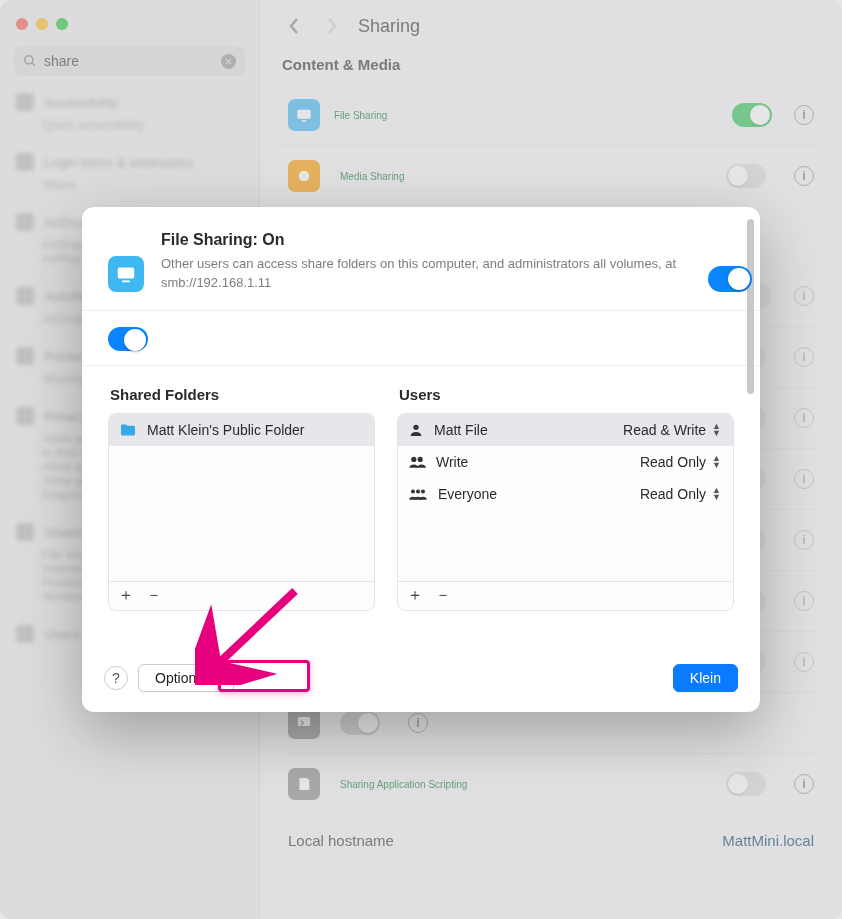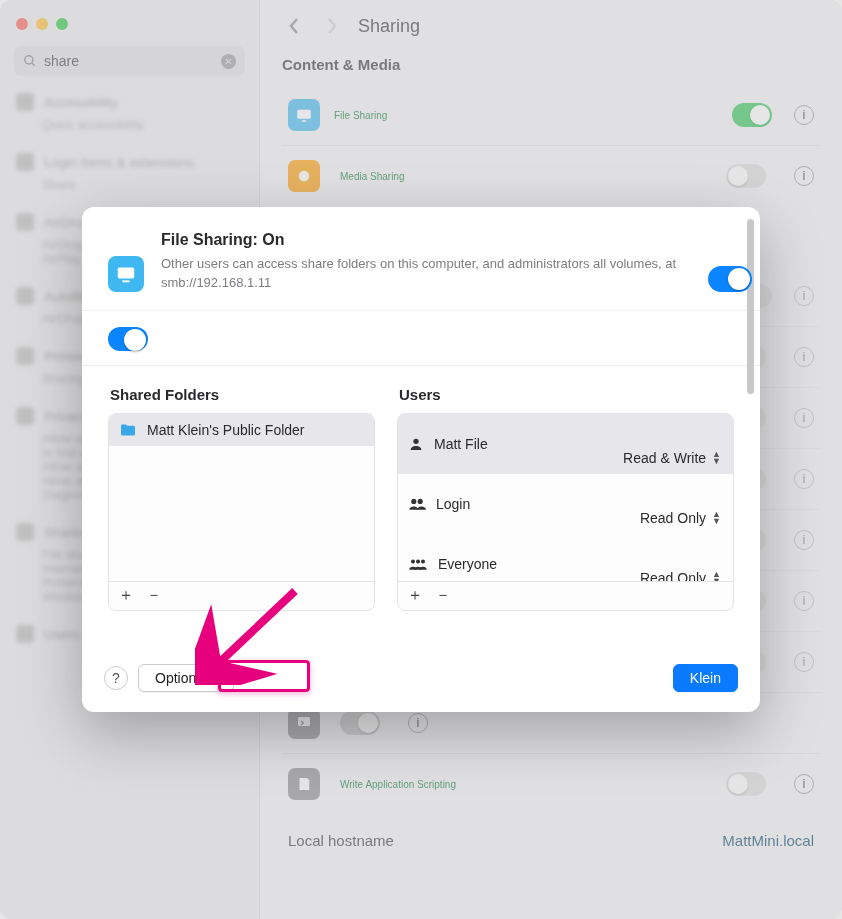--- a/index.html
+++ b/index.html
@@ -50,21 +50,21 @@
   .allowrow { display:flex; align-items:center; justify-content:space-between; padding: 14px 26px; border-top:1px solid #eee; border-bottom:1px solid #eee; font-size:15px; color:#2a2a2c; }
 
   .lists { display:flex; gap:22px; padding: 20px 26px 0 26px; }
   .listcol { flex:1; display:flex; flex-direction:column; }
   .listcol.sf { flex:0 0 267px; }
   .listhdr { font-size:15px; font-weight:700; color:#2a2a2c; padding: 0 4px 10px 2px; }
   .listbox { border:1px solid #e4e4e6; border-radius:8px; overflow:hidden; background:#fdfdfd; display:flex; flex-direction:column; height:198px; }
   .listbody { flex:1; overflow:auto; }
   .litem { display:flex; align-items:center; gap:10px; padding:8px 10px; font-size:14px; color:#2a2a2c; }
   .litem.sel { background:#e7e6ea; }
-  .permcell { margin-left:auto; display:flex; align-items:center; gap:6px; font-size:14px; color:#2a2a2c; padding-right:2px;margin-top:28px;}
+  .permcell { margin-left:auto; display:flex; align-items:center; gap:6px; font-size:14px; color:#2a2a2c; padding-right:2px;}
   .stepper { font-size:9px; line-height:7px; color:#555; }
   .fico { width:18px; height:14px; }
   .listfoot { border-top:1px solid #e4e4e6; display:flex; padding:4px 6px; gap:6px; }
   .footbtn { width:22px; height:20px; display:flex; align-items:center; justify-content:center; font-size:16px; color:#444; }
 
   .modal-foot { display:flex; align-items:center; padding: 18px 22px 20px 22px; gap:10px; position:relative; }
   .help { width:24px; height:24px; border-radius:50%; border:1px solid #ccc; display:flex; align-items:center; justify-content:center; font-size:14px; color:#555; }
   .btn { padding: 5px 16px; border-radius:6px; font-size:14px; background:#fff; border:1px solid #ccc; color:#222; box-shadow:0 1px 1px rgba(0,0,0,.05);}
   .btn.primary { background:#0a7aff; border-color:#0a7aff; color:#fff; margin-left:auto; font-weight:500;}
   .options-highlight { position:absolute; border:3px solid #e6007e; border-radius:4px; box-shadow: 0 2px 6px rgba(230,0,126,.3); pointer-events:none; }
@@ -235,21 +235,21 @@
         </div>
         <div class="toggle on" style="background:#c8c8cc;"></div>
         <div class="info">i</div>
       </div>
       <div class="row">
         <div class="ico" style="background:#8e8e94">
           <svg width="18" height="18" viewBox="0 0 24 24" fill="#fff">
               <path d="M6 4h10l3 3v13H6z"></path>
             </svg>
         </div>
-        <div class="lbl">Write Application Scripting</div>
+        <div class="lbl">Sharing Application Scripting</div>
         <div class="toggle"></div>
         <div class="info">i</div>
       </div>
 
       <div class="hostrow">
         <span>Local hostname</span>
         <span class="hostname">MattMini.local</span>
       </div>
     </div>
   </div>
@@ -311,21 +311,21 @@
                   <span class="stepper">▲<br>▼</span>
                 </div>
               </div>
               <div class="litem">
                 <svg width="18" height="16" viewBox="0 0 28 24" fill="#333">
                     <circle cx="9" cy="8" r="4"></circle>
                     <circle cx="19" cy="8" r="4"></circle>
                     <path d="M2 21c0-3 3-5 7-5s7 2 7 5"></path>
                     <path d="M14 21c0-3 3-5 7-5s7 2 7 5"></path>
                   </svg>
-                <span>Login</span>
+                <span>Write</span>
                 <div class="permcell">
                   <span>Read Only</span>
                   <span class="stepper">▲<br>▼</span>
                 </div>
               </div>
               <div class="litem">
                 <svg width="20" height="16" viewBox="0 0 32 24" fill="#333">
                     <circle cx="8" cy="8" r="3.2"></circle>
                     <circle cx="16" cy="8" r="3.2"></circle>
                     <circle cx="24" cy="8" r="3.2"></circle>

